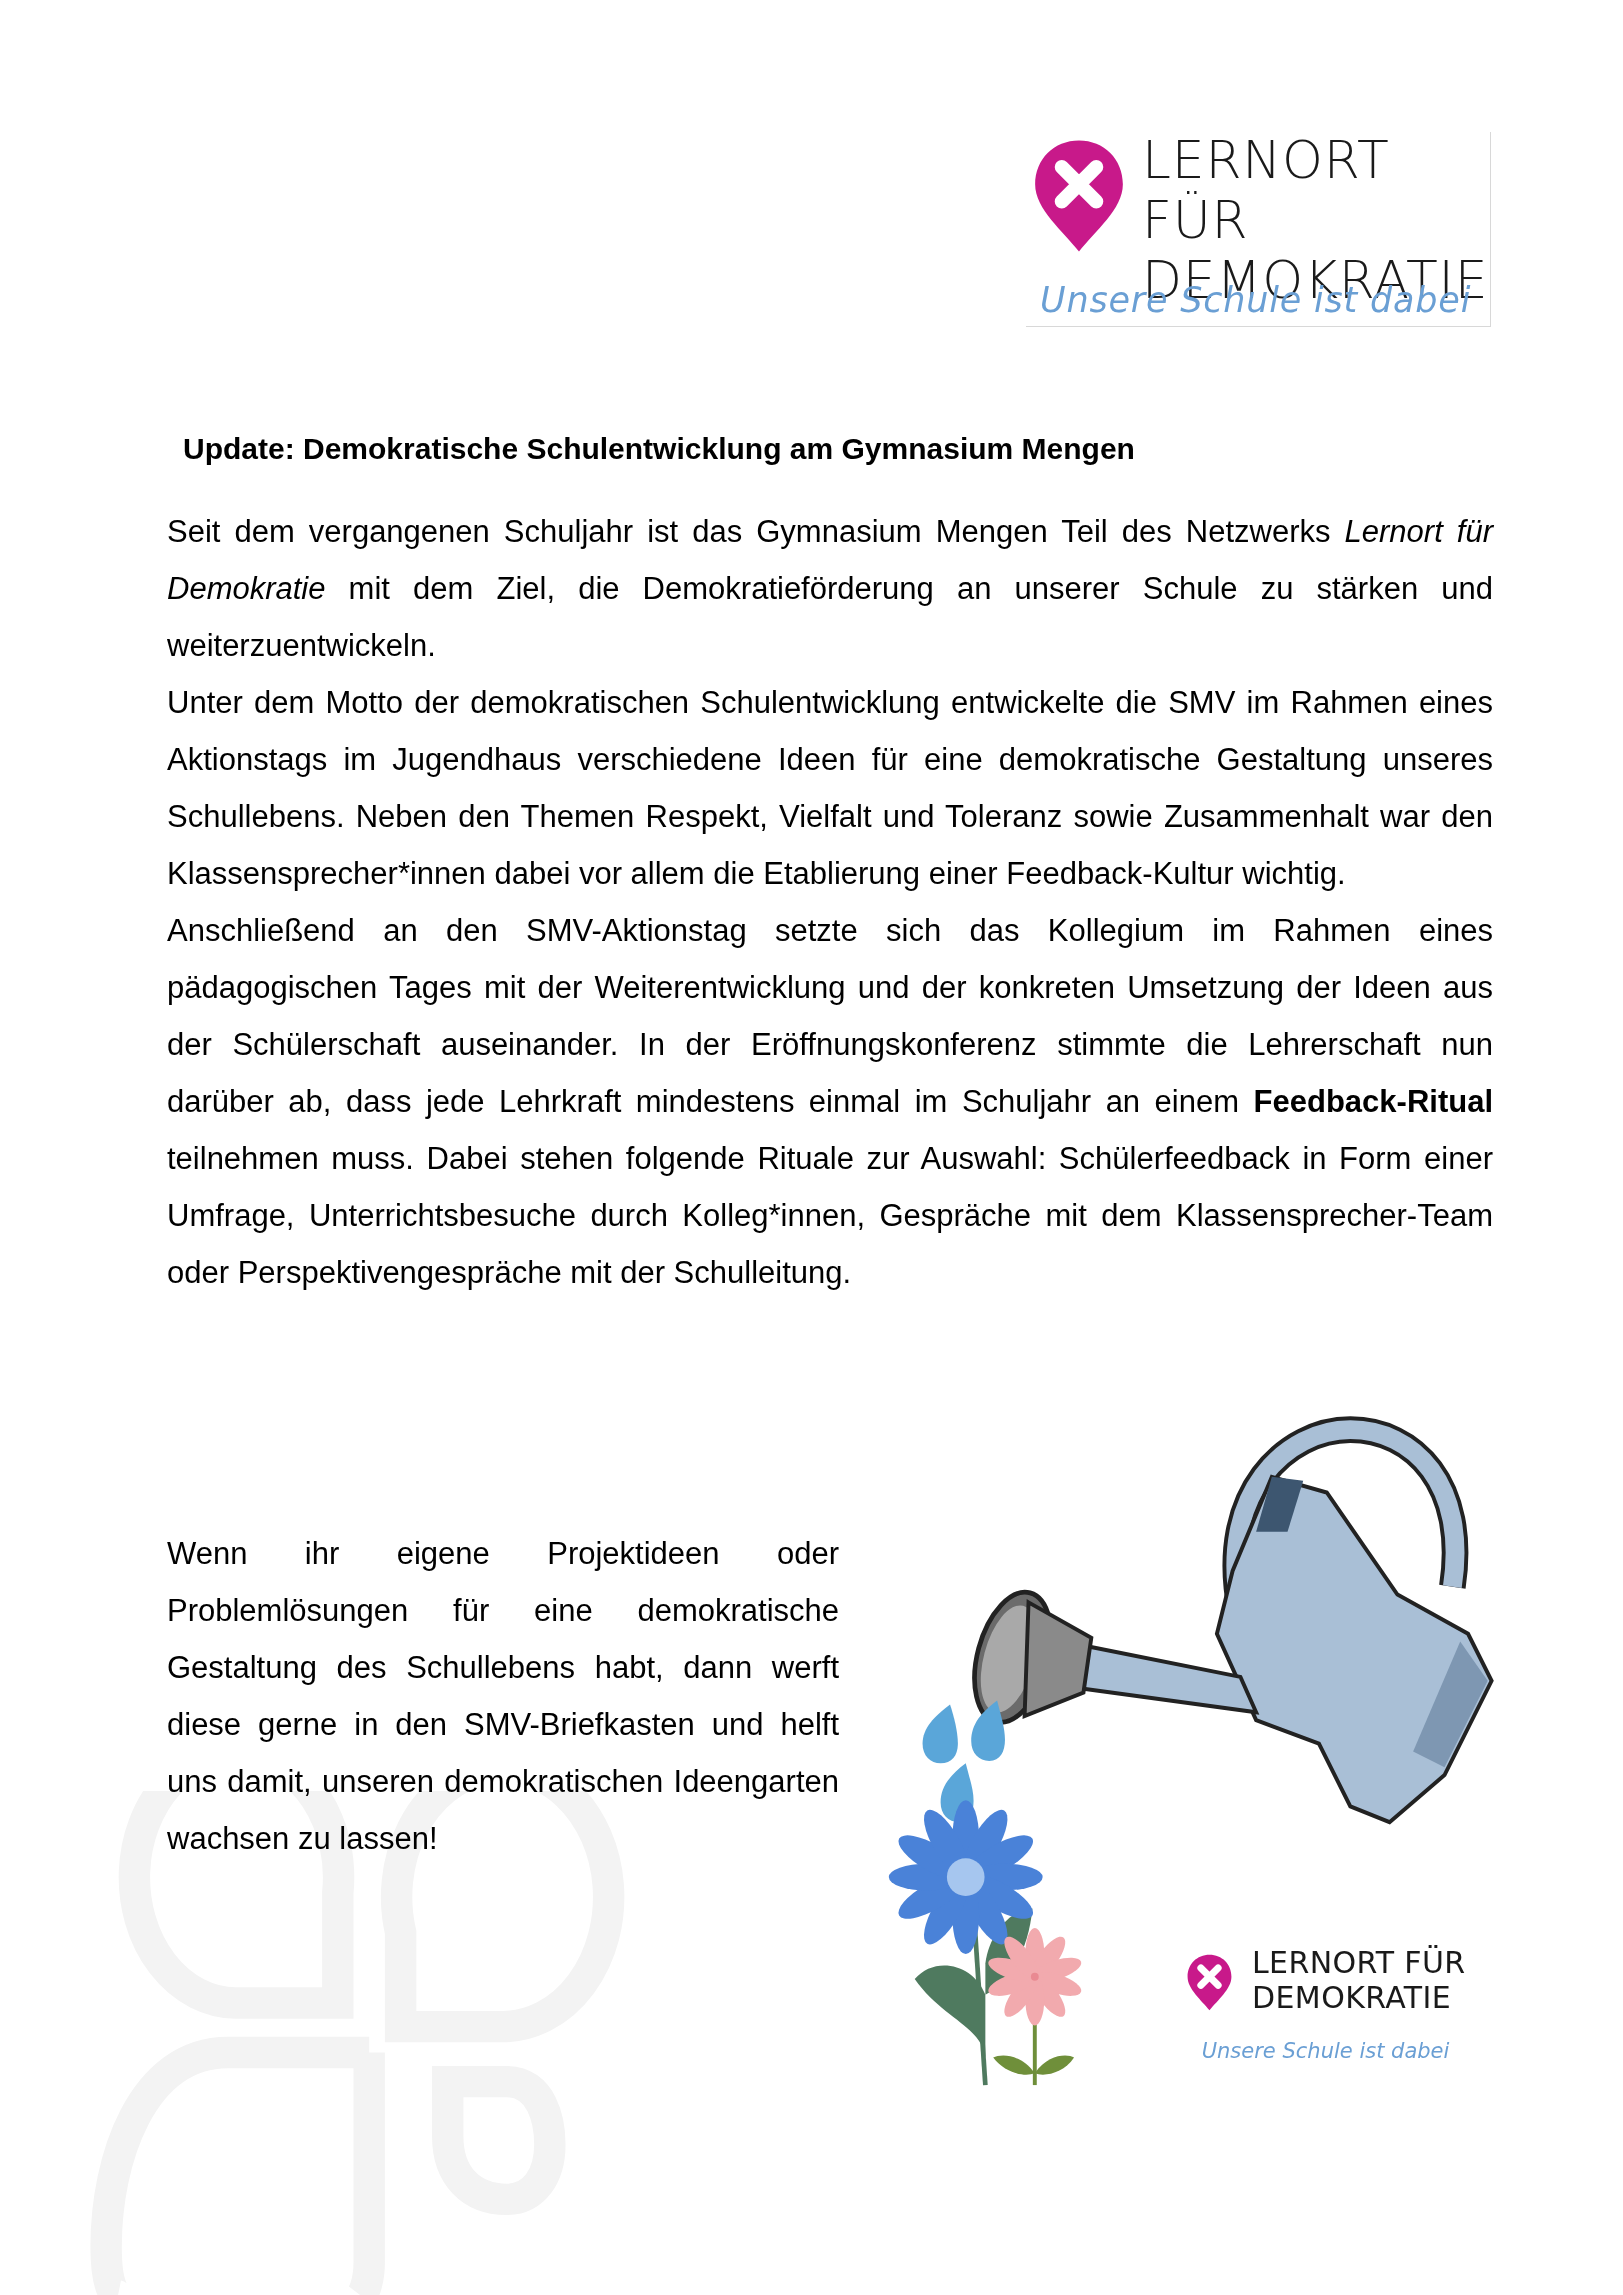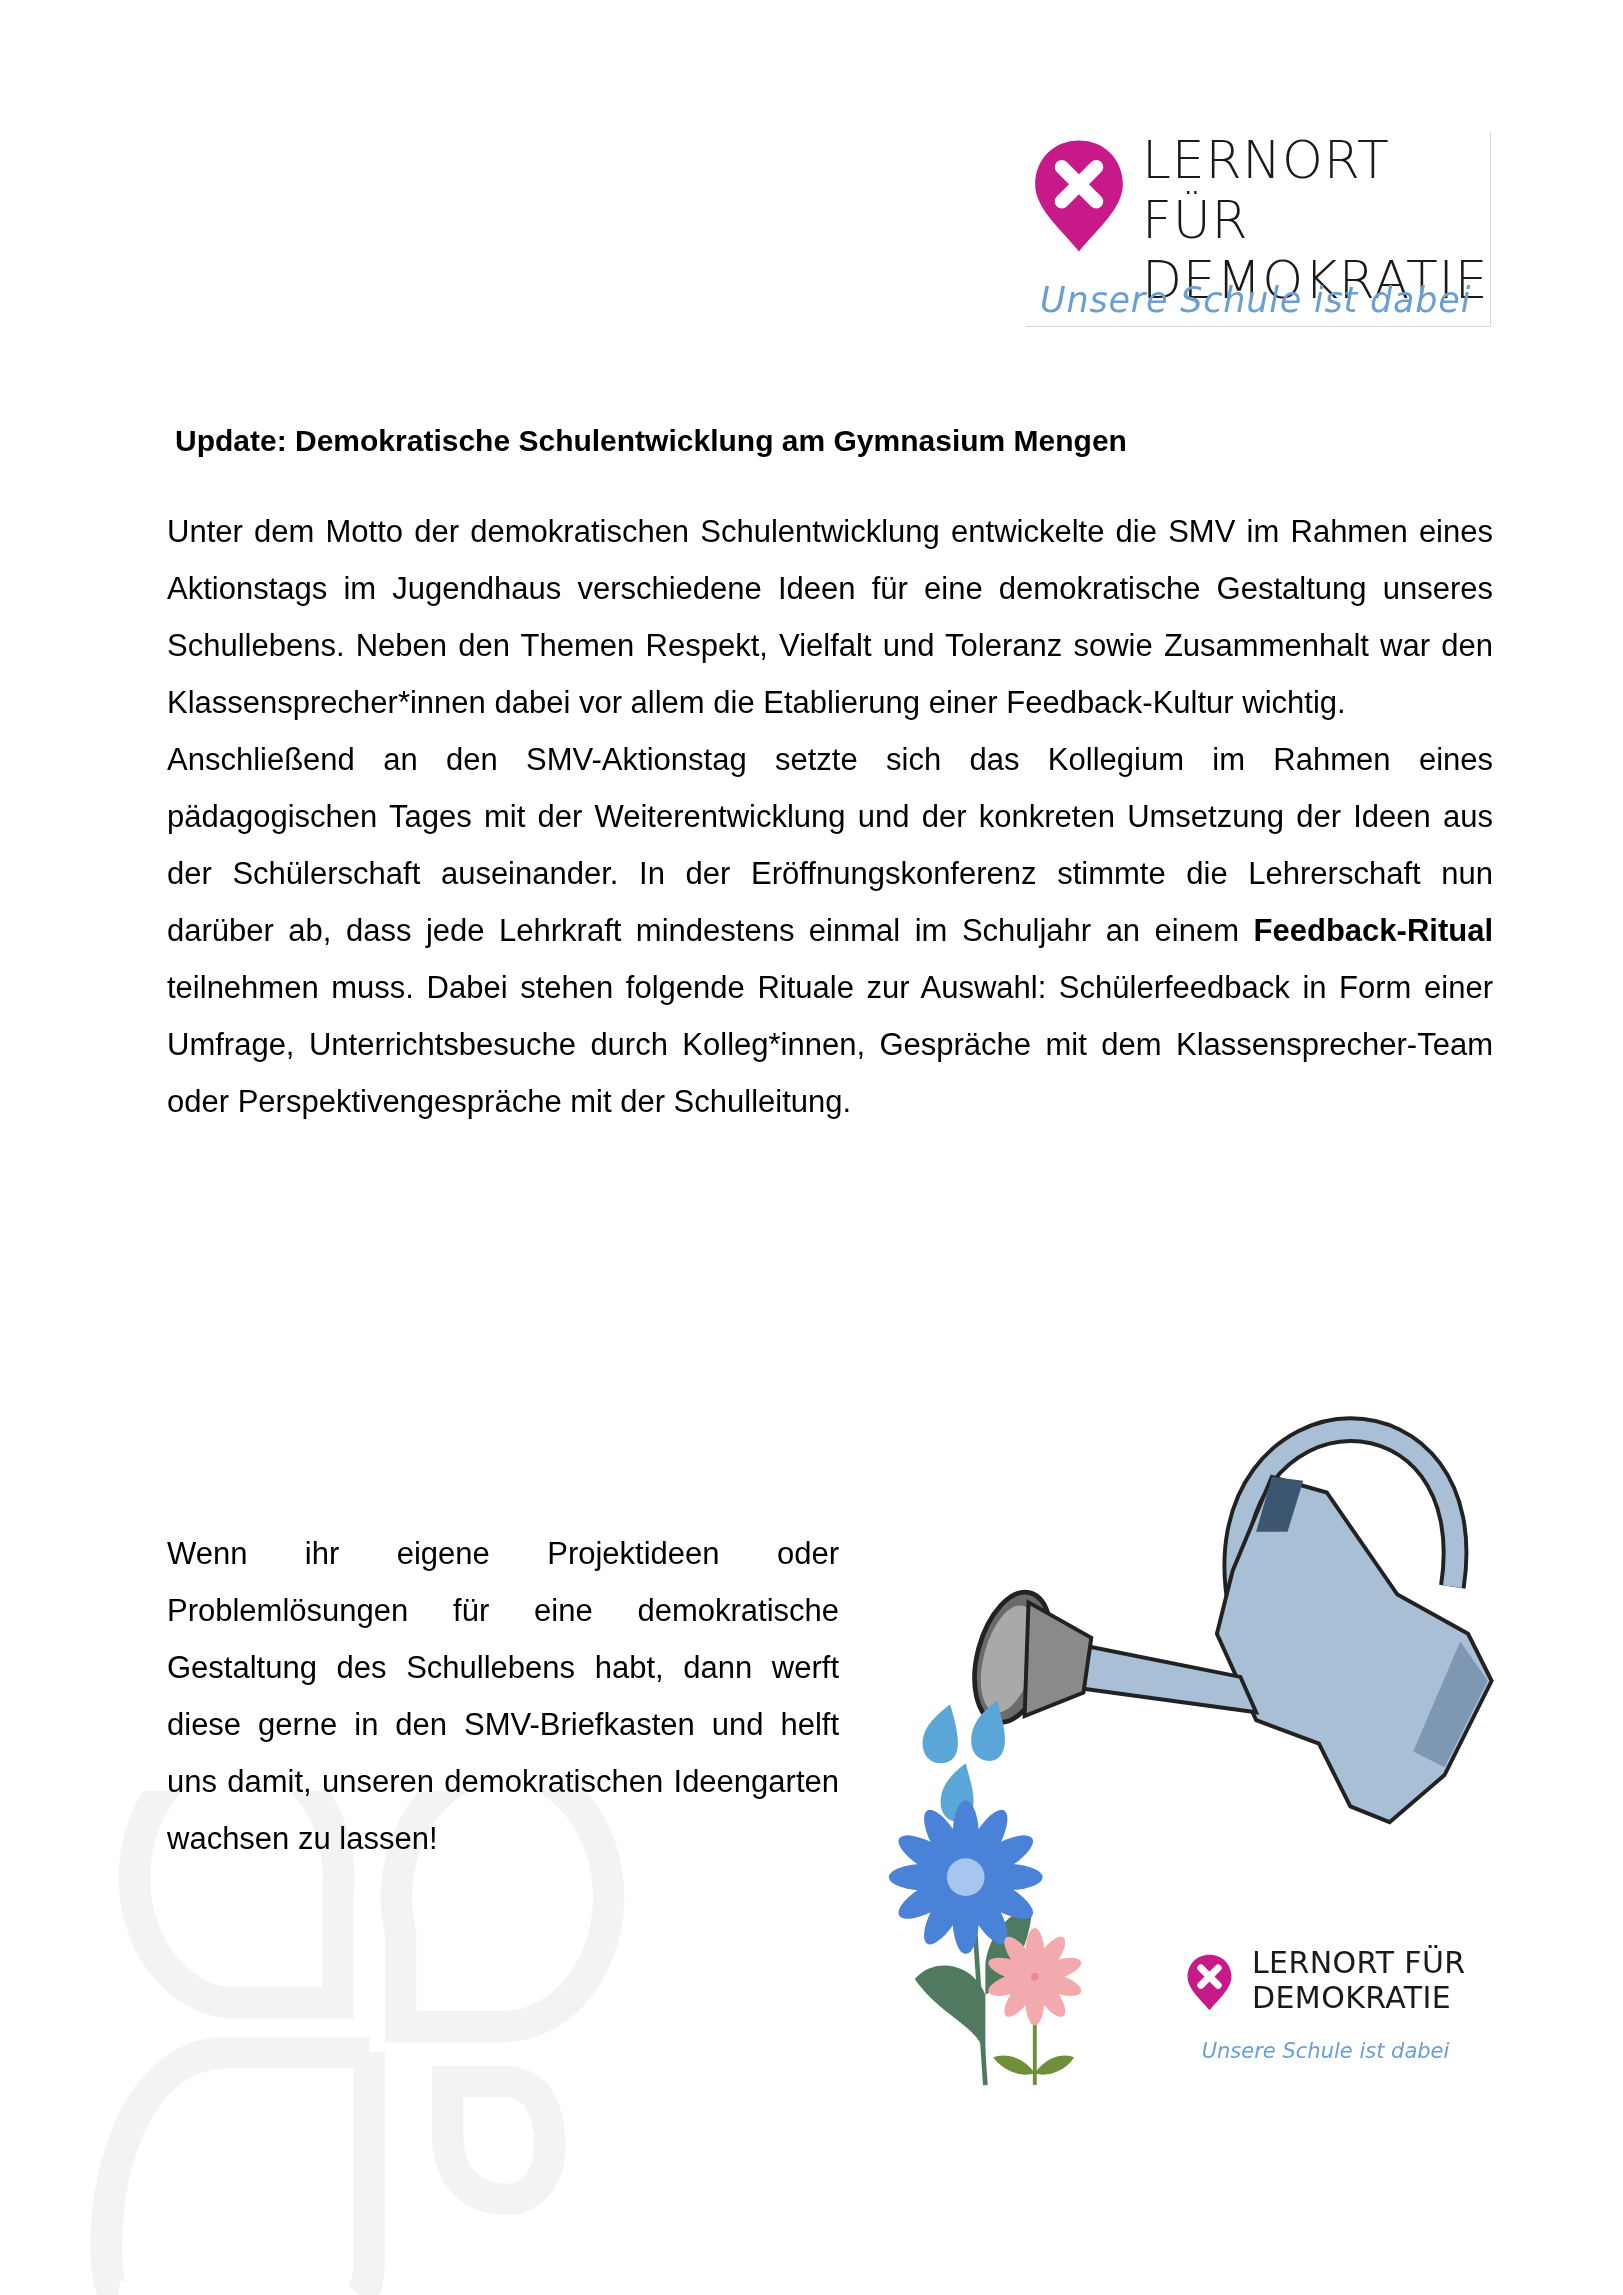--- a/index.html
+++ b/index.html
@@ -12,21 +12,21 @@
   
   .logo-top { position: absolute; left: 1026px; top: 132px; width: 465px; height: 195px;
               border-right: 1.6px solid #d8d8d8; border-bottom: 1.6px solid #d8d8d8; box-sizing: border-box; }
   .logo-top .pin { position: absolute; left: 6.3px; top: 4.7px; width: 94px; height: 118px; }
   .logo-top .title { position: absolute; left: 116px; top: -1.6px; font-family: "DejaVu Sans", sans-serif;
                      font-size: 52px; line-height: 60px; color: #1a1a1a; letter-spacing: 0.8px; font-weight: 300; }
   .logo-top .tagline { position: absolute; left: 14px; top: 148px; font-family: "DejaVu Sans", sans-serif;
                        font-style: italic; font-size: 35px; color: #6a9fd4; letter-spacing: 0.8px; }
 
   
-  .heading { position: absolute; left: 167px; top: 416px; font-size: 30px; font-weight: bold; margin: 8px; }
+  .heading { position: absolute; left: 167px; top: 416px; font-size: 30px; font-weight: bold; margin: 16px; }
 
   
   .body-text { position: absolute; left: 167px; top: 503px; width: 1326px; font-size: 31px;
                line-height: 57px; text-align: justify; margin: 0; }
   .body-text p { margin: 0; text-align: justify; }
 
   .cta { position: absolute; left: 167px; top: 1525px; width: 672px; font-size: 31px;
          line-height: 57px; text-align: justify; margin: 0; }
 
   
@@ -62,20 +62,21 @@
   <div class="title">
     <div>LERNORT FÜR</div>
     <div>DEMOKRATIE</div>
   </div>
   <div class="tagline">Unsere Schule ist dabei</div>
 </div>
 
 <h1 class="heading">Update: Demokratische Schulentwicklung am Gymnasium Mengen</h1>
 
 <div class="body-text">
+  <p><span>Seit dem vergangenen Schuljahr ist das Gymnasium Mengen Teil des Netzwerks </span><i class="em">Lernort für Demokratie</i><span> mit dem Ziel, die Demokratieförderung an unserer Schule zu stärken und weiterzuentwickeln.</span></p>
   <p>Unter dem Motto der demokratischen Schulentwicklung entwickelte die SMV im Rahmen eines Aktionstags im Jugendhaus verschiedene Ideen für eine demokratische Gestaltung unseres Schullebens. Neben den Themen Respekt, Vielfalt und Toleranz sowie Zusammenhalt war den Klassensprecher*innen dabei vor allem die Etablierung einer Feedback-Kultur wichtig.</p>
   <p><span>Anschließend an den SMV-Aktionstag setzte sich das Kollegium im Rahmen eines pädagogischen Tages mit der Weiterentwicklung und der konkreten Umsetzung der Ideen aus der Schülerschaft auseinander. In der Eröffnungskonferenz stimmte die Lehrerschaft nun darüber ab, dass jede Lehrkraft mindestens einmal im Schuljahr an einem </span><b class="strong">Feedback-Ritual</b><span> teilnehmen muss. Dabei stehen folgende Rituale zur Auswahl: Schülerfeedback in Form einer Umfrage, Unterrichtsbesuche durch Kolleg*innen, Gespräche mit dem Klassensprecher-Team oder Perspektivengespräche mit der Schulleitung.</span></p>
 </div>
 
 <p class="cta">Wenn ihr eigene Projektideen oder Problemlösungen für eine demokratische Gestaltung des Schullebens habt, dann werft diese gerne in den SMV-Briefkasten und helft uns damit, unseren demokratischen Ideengarten wachsen zu lassen!</p>
 
 <svg class="illus" viewBox="0 0 860 900">
   <g>
 
     <path d="M500 270 C470 120 560 40 640 40 C720 40 790 110 770 240" fill="none" stroke="#222" stroke-width="34"></path>

